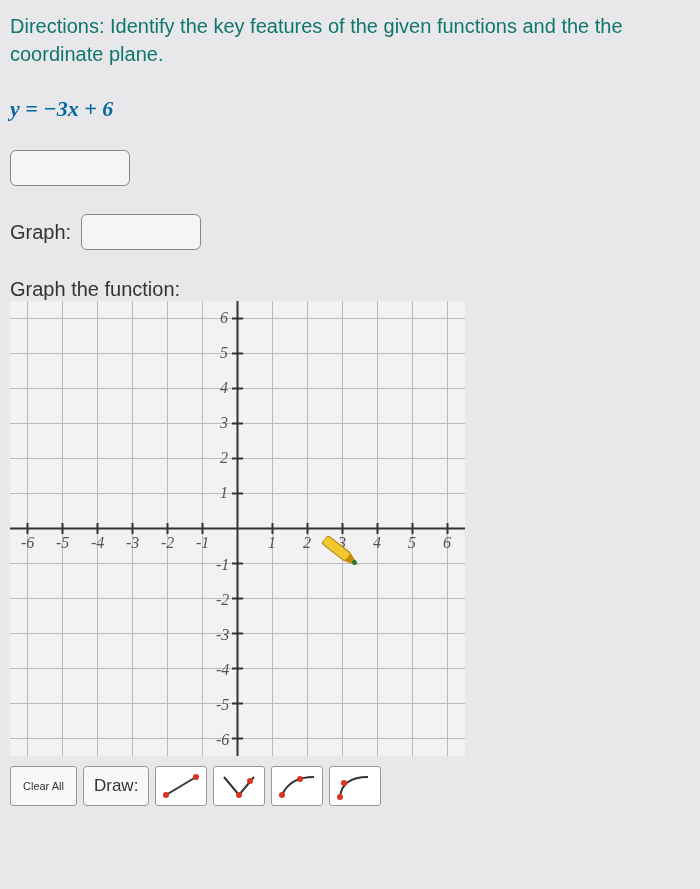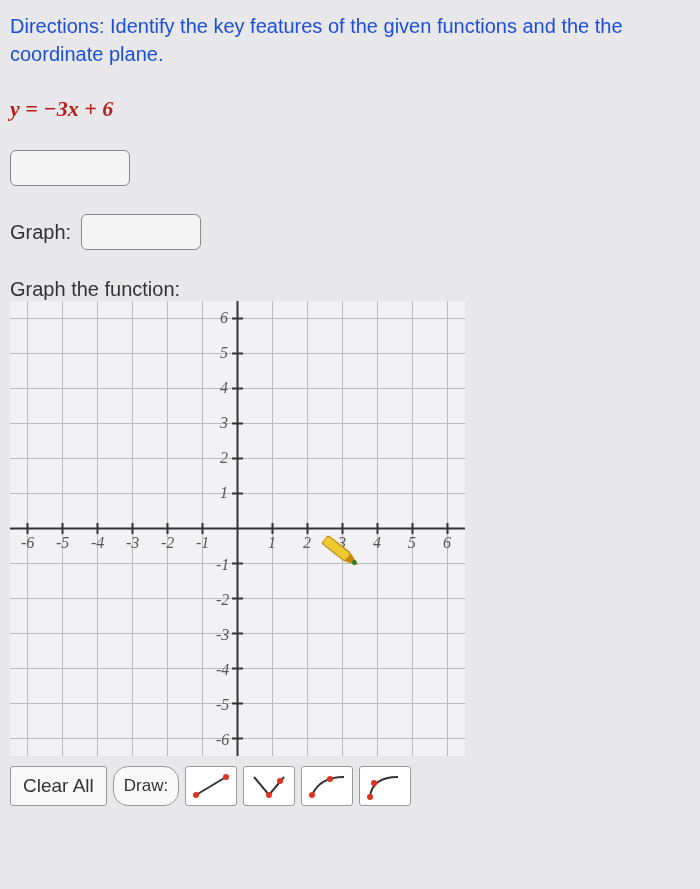--- a/index.html
+++ b/index.html
@@ -7,30 +7,30 @@
       font-family: -apple-system, BlinkMacSystemFont, 'Segoe UI', Arial, sans-serif;
       background: #e8e8ea;
       width: 700px;
       height: 889px;
       padding: 12px 10px;
       color: #333;
       overflow: hidden;
     }
     .directions {
       font-size: 20px;
-      color: #1d4ed8;
+      color: #0f766e;
       margin-bottom: 28px;
       line-height: 1.4;
     }
     .equation {
       font-family: 'Times New Roman', serif;
       font-size: 22px;
       font-style: italic;
       font-weight: bold;
-      color: #b91c1c;
+      color: #0369a1;
       margin-bottom: 28px;
     }
     .field-row {
       display: flex;
       align-items: center;
       gap: 10px;
       margin-bottom: 28px;
       font-size: 20px;
       color: #333;
     }
@@ -63,32 +63,32 @@
     }
     .tool-row {
       display: flex;
       align-items: stretch;
       gap: 6px;
     }
     .tool-btn {
       border: 1px solid #999;
       background: #f8f8f8;
       padding: 8px 12px;
-      font-size: 19px;
+      font-size: 11px;
       color: #333;
       border-radius: 3px;
       cursor: pointer;
     }
     .draw-label {
       border: 1px solid #999;
       background: #f8f8f8;
       padding: 8px 10px;
       font-size: 17px;
       color: #333;
-      border-radius: 15px;
+      border-radius: 4px;
       display: flex;
       align-items: center;
     }
     .shape-btn {
       border: 1px solid #999;
       background: #fff;
       width: 52px;
       height: 40px;
       border-radius: 3px;
       cursor: pointer;

